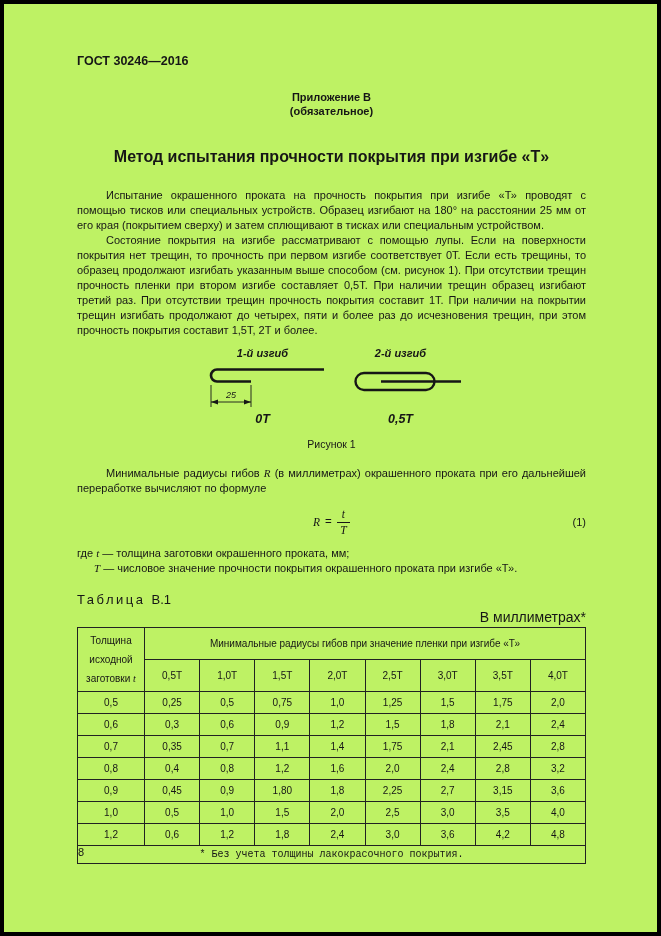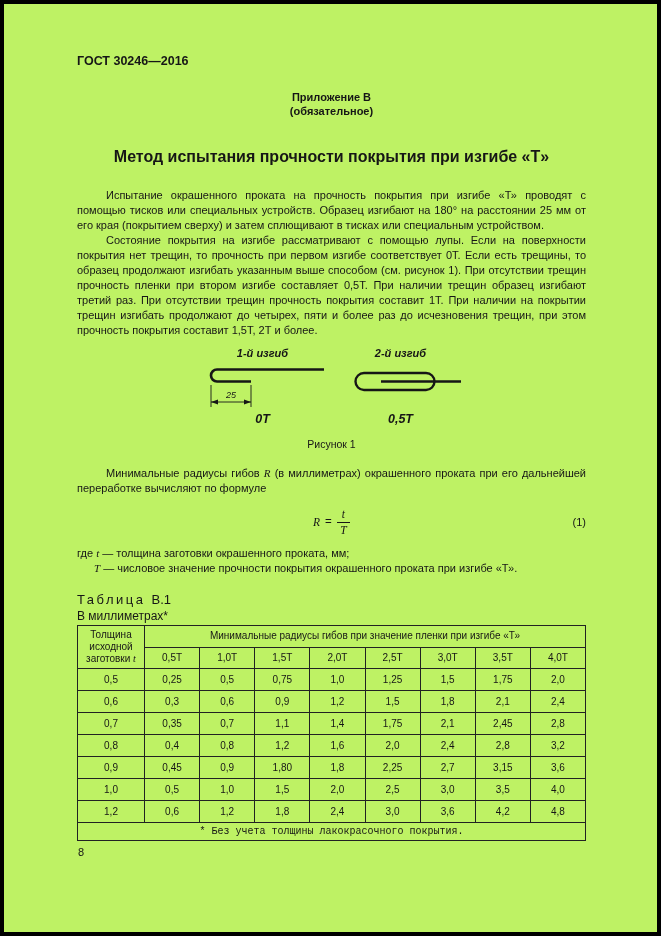--- a/index.html
+++ b/index.html
@@ -20,24 +20,24 @@
   .var{font-family:"Liberation Serif",serif;font-style:italic;}
   .eq{margin:0 5px;}
   .frac{display:inline-block;vertical-align:middle;text-align:center;line-height:13px;}
   .frac .num{display:block;border-bottom:1px solid #161616;padding:0 5px 1px;}
   .frac .den{display:block;padding-top:1px;}
   .eq-number{position:absolute;right:0;top:50%;transform:translateY(-50%);font-size:11px;}
   .definitions{font-size:11px;line-height:15px;}
   .def-line-2{padding-left:17px;}
   .table-caption{font-size:13px;margin:16px 0 0;}
   .spaced{letter-spacing:2.5px;margin-right:6px;}
-  .units{font-size:12px;margin:2px 0 2px;}
+  .units{text-align:right;font-size:14px;margin:2px 0 2px;}
   table{width:100%;border-collapse:collapse;table-layout:fixed;font-size:10px;color:#161616;}
   th,td{border:1px solid #222;text-align:center;vertical-align:middle;padding:2px;font-weight:normal;}
-  thead th{line-height:12px;padding:3px 2px;}
+  thead th{line-height:19px;padding:3px 2px;}
   tbody td{height:17px;}
   .col-first{width:67px;}
   .footnote-cell{text-align:center;padding:3px 7px;font-family:Liberation Mono, monospace;}
   .page-number{position:absolute;left:74px;bottom:74px;font-size:11px;}
   svg{display:block;margin:0 auto;}
 </style>
 </head>
 <body>
 
 <div class="page">

